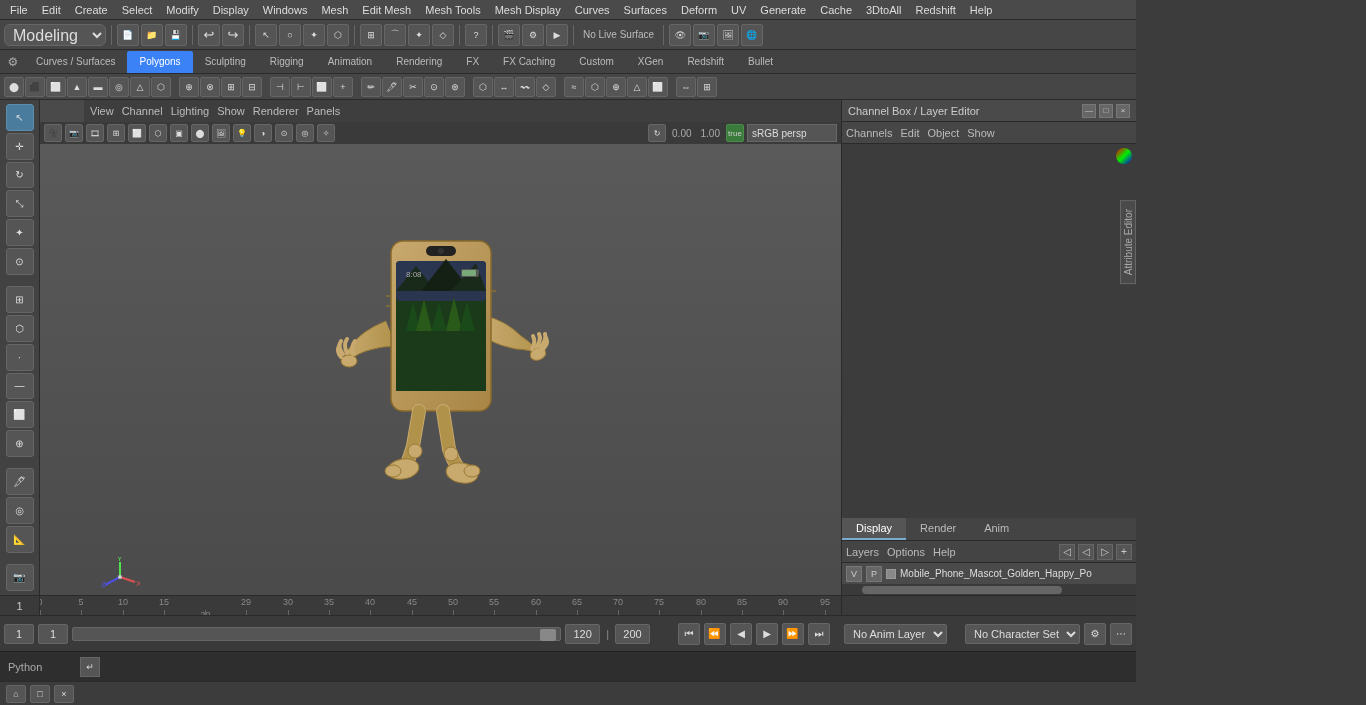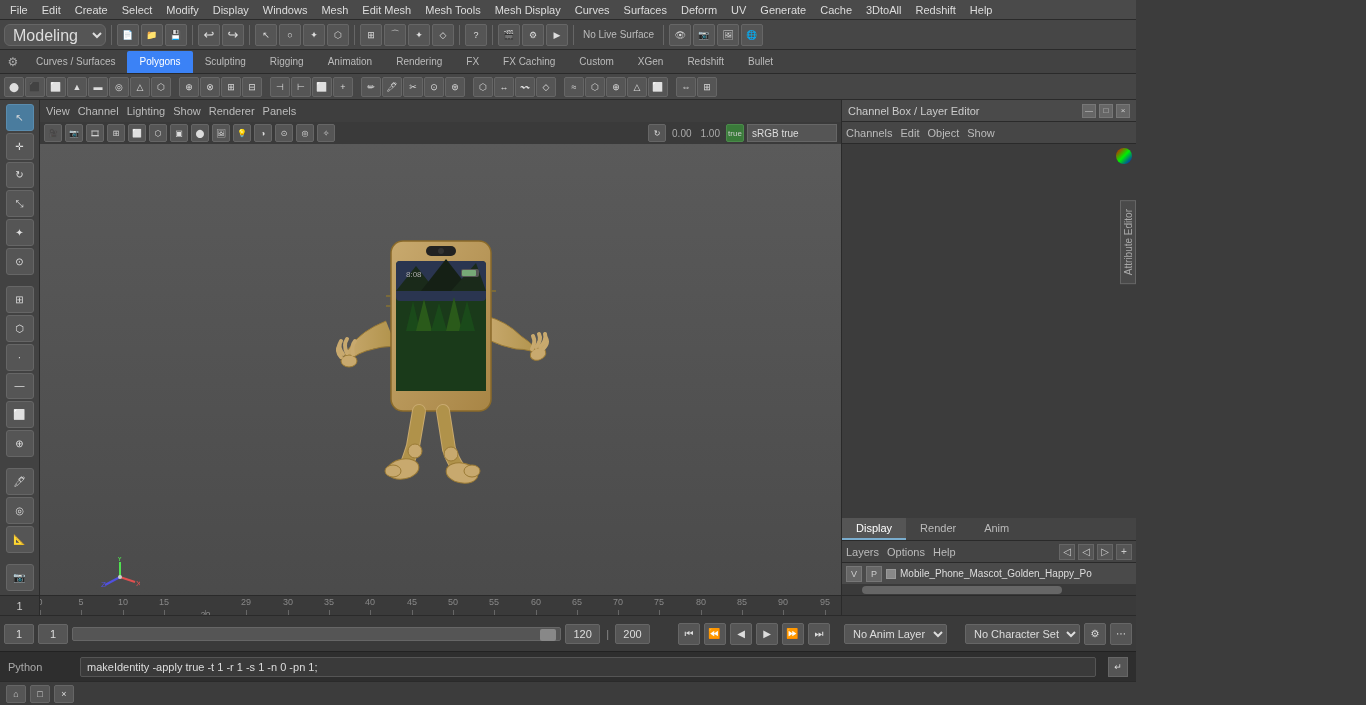--- a/index.html
+++ b/index.html
@@ -153,20 +153,21 @@
       color: #ddd;
     }
     .left-btn.active { background: #4a7c9e; border-color: #5a8cae; }
 
     
     #viewport {
       flex: 1;
       background: #4a4a4a;
       position: relative;
       overflow: hidden;
+      padding-left: 44px;
     }
     #viewport-toolbar {
       height: 22px;
       background: #3e3e3e;
       display: flex;
       align-items: center;
       padding: 0 6px;
       gap: 8px;
       font-size: 11px;
       color: #bbb;
@@ -713,21 +714,21 @@
         <div class="vpi-btn">◑</div>
         <div class="vpi-btn">⊙</div>
         <div class="vpi-btn">◎</div>
         <div class="vpi-btn">✧</div>
         <div style="flex:1"></div>
         <div class="vpi-btn">↻</div>
         <div style="font-size:10px;color:#aaa;padding:0 3px;">0.00</div>
         <div style="font-size:10px;color:#aaa;padding:0 3px;">1.00</div>
         <div class="vpi-btn" style="width:18px;height:18px;background:#3a7a3a;border:1px solid #4a8a4a;font-size:8px;color:#ccc;">true</div>
         <div class="vpi-select" style="width:90px;height:18px;font-size:10px;display:flex;align-items:center;padding:0 4px;">
-          <span>sRGB true</span>
+          <span>sRGB persp</span>
         </div>
       </div>
 
       <div id="viewport-content" style="top:44px; position:absolute; left:0; right:0; bottom:0;">
 
         <svg width="220" height="380" viewBox="0 0 220 380" style="position:relative;z-index:2;">
 
           <defs>
             <linearGradient id="bodyGrad" x1="0%" y1="0%" x2="100%" y2="100%">
               <stop offset="0%" style="stop-color:#c8a96e;stop-opacity:1"></stop>
@@ -1017,21 +1018,20 @@
     <div style="width:10px;"></div>
     <select class="anim-layer-select">
       <option>No Character Set</option>
     </select>
     <div class="transport-btn">⚙</div>
     <div class="transport-btn">⋯</div>
   </div>
 
   <div id="command-bar">
     <div id="command-mode">Python</div>
-    <input id="command-input" style="flex: 1 1 0%; height: 20px; background: rgb(58, 58, 58); border: 1px solid rgb(85, 85, 85); color: rgb(221, 221, 221); font-size: 11px; padding: 0px 6px; border-radius: 2px;" value="makeIdentity -apply true -t 1 -r 1 -s 1 -n 0 -pn 1;">
     <div id="python-btn">↵</div>
   </div>
 
   <div id="footer-bar">
     <div class="footer-btn">⌂</div>
     <div class="footer-btn">□</div>
     <div class="footer-btn">×</div>
     <span class="footer-text"></span>
   </div>
 

